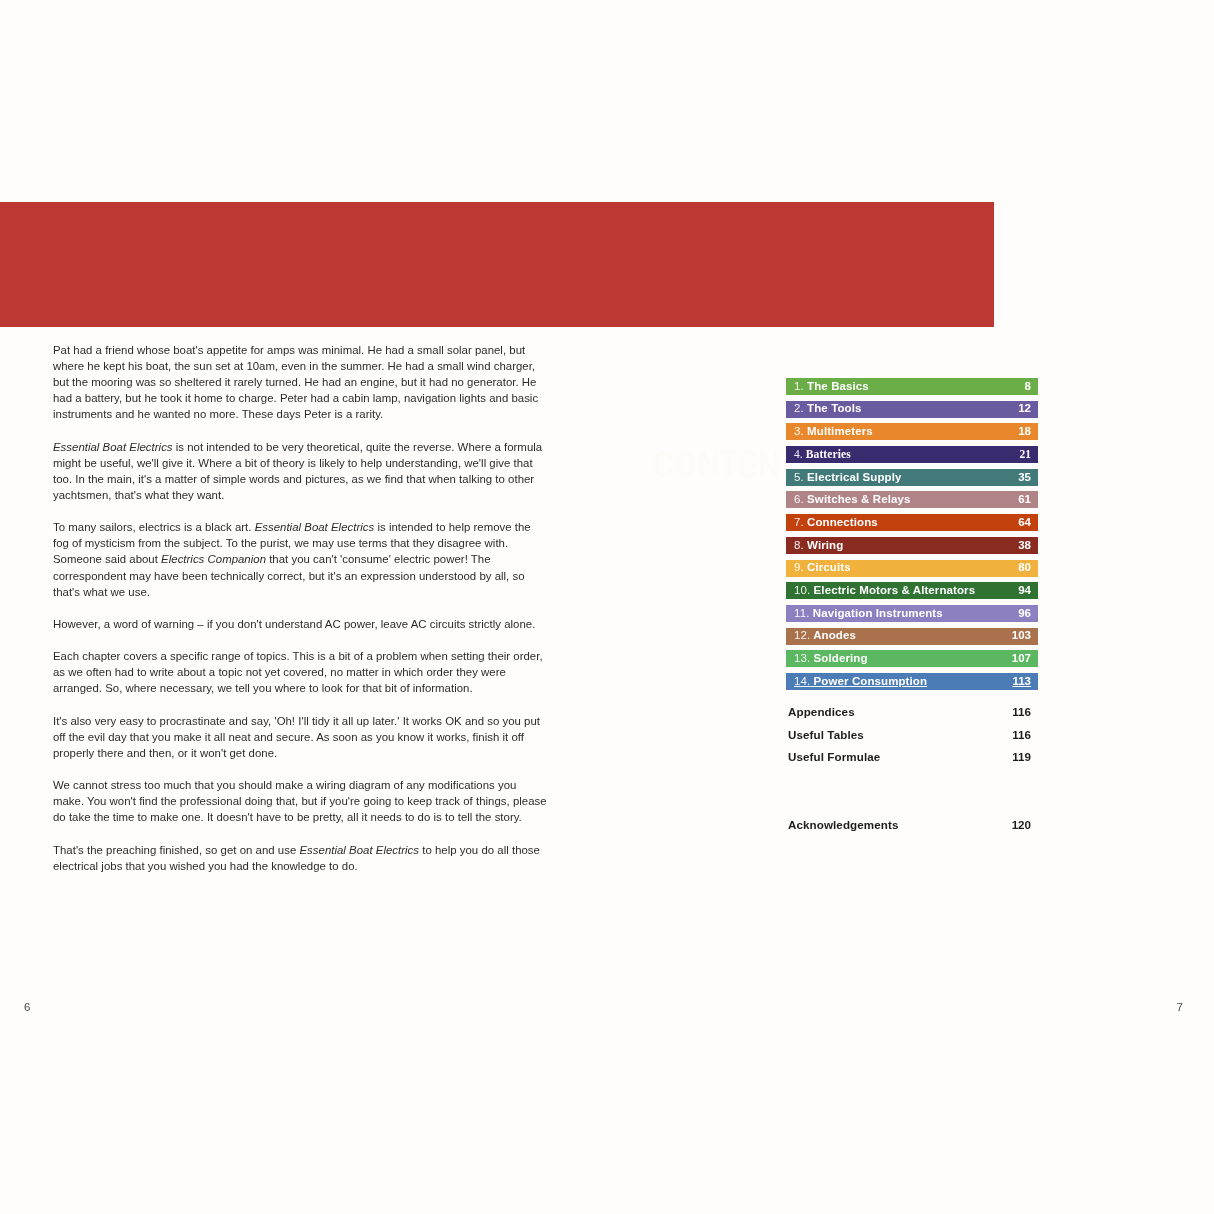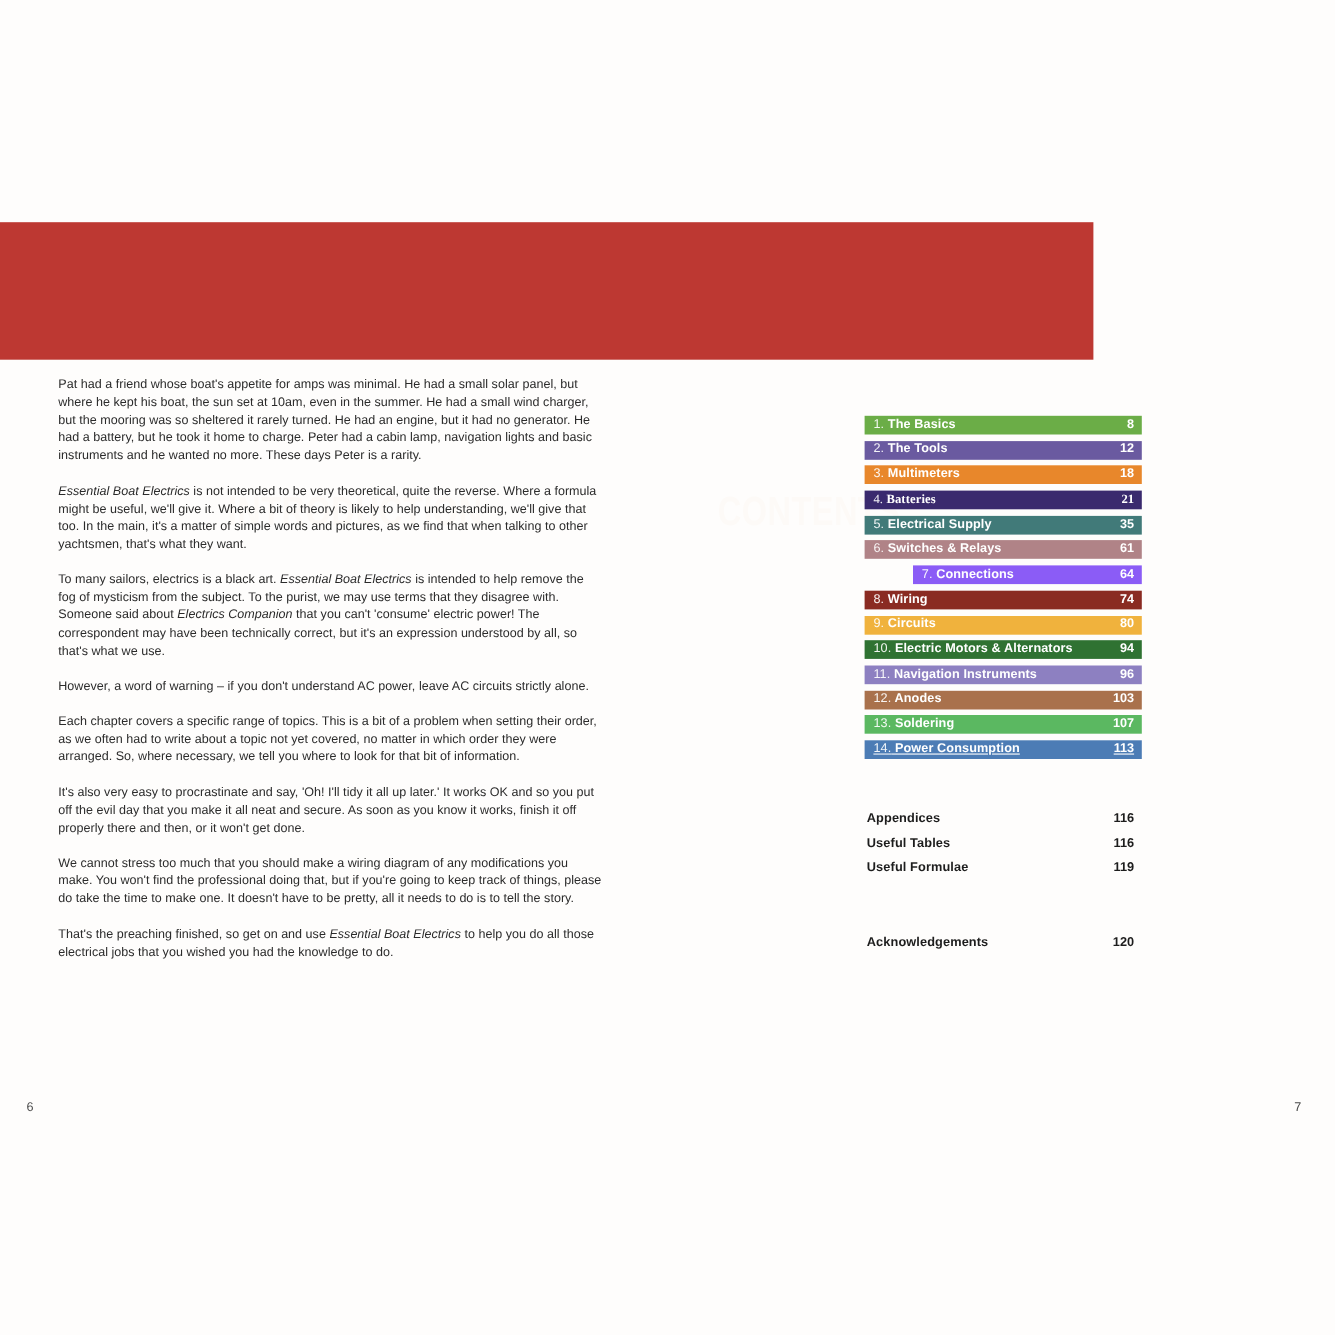--- a/index.html
+++ b/index.html
@@ -105,21 +105,21 @@
   .toc-page {
     font-size: 11.5px;
     font-weight: 700;
     line-height: 1;
   }
 
   
   .extras {
     position: absolute;
     left: 788px;
-    top: 737px;
+    top: 705px;
     width: 243px;
   }
   .extra-row {
     display: flex;
     justify-content: space-between;
     align-items: baseline;
     height: 22.6px;
     color: #1d1d1d;
   }
   .extra-row.gap { margin-top: 45px; }
@@ -182,27 +182,27 @@
         <span class="toc-page">21</span>
       </div>
       <div class="toc-row" style="background: rgb(65, 122, 121);">
         <span class="toc-label"><span class="num">5.</span><span> Electrical Supply</span></span>
         <span class="toc-page">35</span>
       </div>
       <div class="toc-row" style="background: rgb(176, 131, 135);">
         <span class="toc-label"><span class="num">6.</span><span> Switches &amp; Relays</span></span>
         <span class="toc-page">61</span>
       </div>
-      <div class="toc-row" style="background: #8b5cf6; margin-left: 44px;">
+      <div class="toc-row" style="background: #c2410c;">
         <span class="toc-label"><span class="num">7.</span><span> Connections</span></span>
         <span class="toc-page">64</span>
       </div>
       <div class="toc-row" style="background: rgb(138, 43, 34);">
         <span class="toc-label"><span class="num">8.</span><span> Wiring</span></span>
-        <span class="toc-page">74</span>
+        <span class="toc-page">38</span>
       </div>
       <div class="toc-row" style="background: rgb(240, 178, 61);">
         <span class="toc-label"><span class="num">9.</span><span> Circuits</span></span>
         <span class="toc-page">80</span>
       </div>
       <div class="toc-row" style="background: rgb(47, 114, 50);">
         <span class="toc-label"><span class="num">10.</span><span> Electric Motors &amp; Alternators</span></span>
         <span class="toc-page">94</span>
       </div>
       <div class="toc-row" style="background: rgb(141, 128, 193); gap: 20px;">

